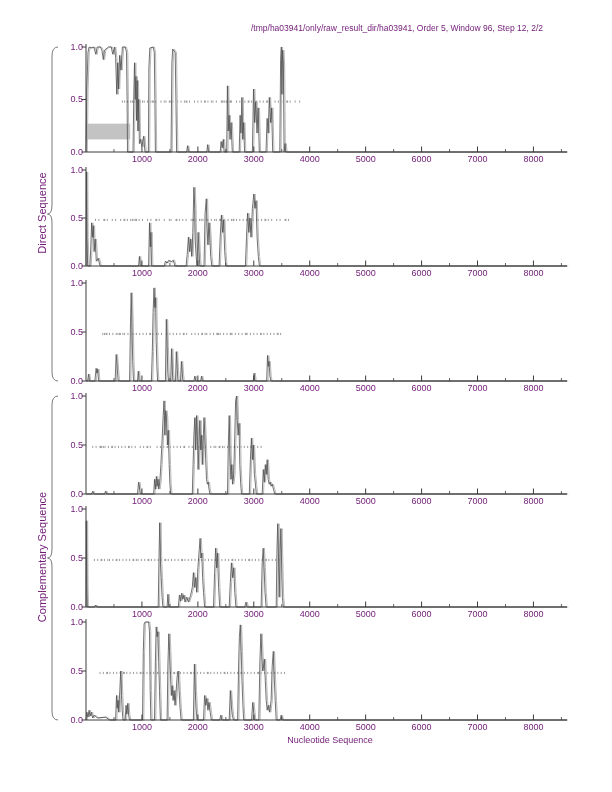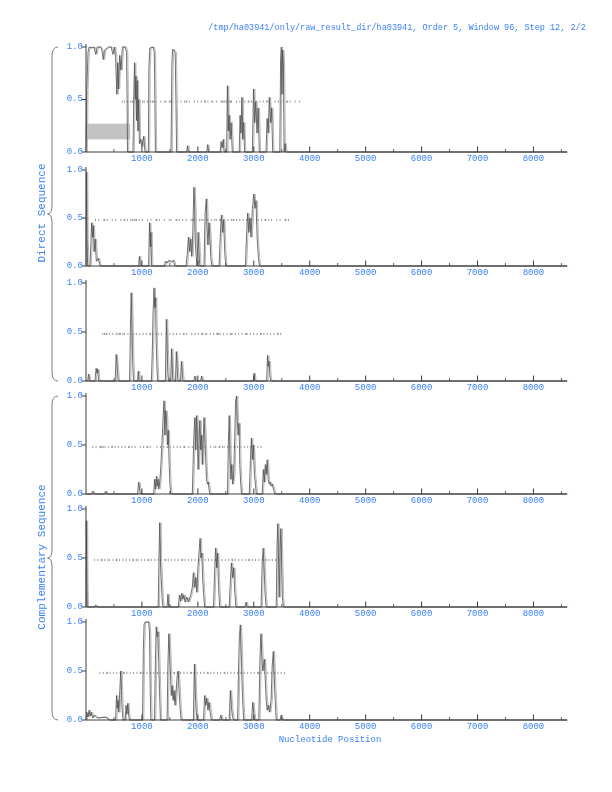--- a/index.html
+++ b/index.html
@@ -1,17 +1,17 @@
 <!DOCTYPE html>
 <html><head>
 <meta charset="utf-8">
 <style>
   html,body{margin:0;padding:0;background:#fff;}
   .page{position:relative;width:612px;height:792px;background:#ffffff;overflow:hidden;
-        font-family:Liberation Mono, monospace;color:#3b82f6;}
+        font-family:Liberation Sans, sans-serif;color:#701a75;}
   .title{position:absolute;left:197px;top:23px;width:400px;text-align:center;
          font-size:8.5px;white-space:nowrap;}
   .xlabel{position:absolute;left:230px;top:735px;width:200px;text-align:center;font-size:9px;}
   .glabel{position:absolute;width:160px;text-align:center;font-size:11px;
           transform:rotate(-90deg);transform-origin:center center;white-space:nowrap;}
   #g0{left:-38px;top:207px;}
   #g1{left:-38px;top:551px;}
   #plot-svg{position:absolute;left:0;top:0;}
   #labels{position:absolute;left:0;top:0;width:612px;height:792px;}
   .xt{position:absolute;width:34px;text-align:center;font-size:9px;}
@@ -572,14 +572,14 @@
       <div class="xt" style="left: 348.651px; top: 722px;">5000</div>
       <div class="xt" style="left: 404.581px; top: 722px;">6000</div>
       <div class="xt" style="left: 460.512px; top: 722px;">7000</div>
       <div class="xt" style="left: 516.442px; top: 722px;">8000</div>
       <div class="yt" style="left: 55px; top: 616.5px;">1.0</div>
       <div class="yt" style="left: 55px; top: 665.5px;">0.5</div>
       <div class="yt" style="left: 55px; top: 714.5px;">0.0</div>
     </div>
   <div class="glabel" id="g0">Direct Sequence</div>
   <div class="glabel" id="g1">Complementary Sequence</div>
-  <div class="xlabel">Nucleotide Position</div>
+  <div class="xlabel">Nucleotide Sequence</div>
 </div>
 
 </body></html>

